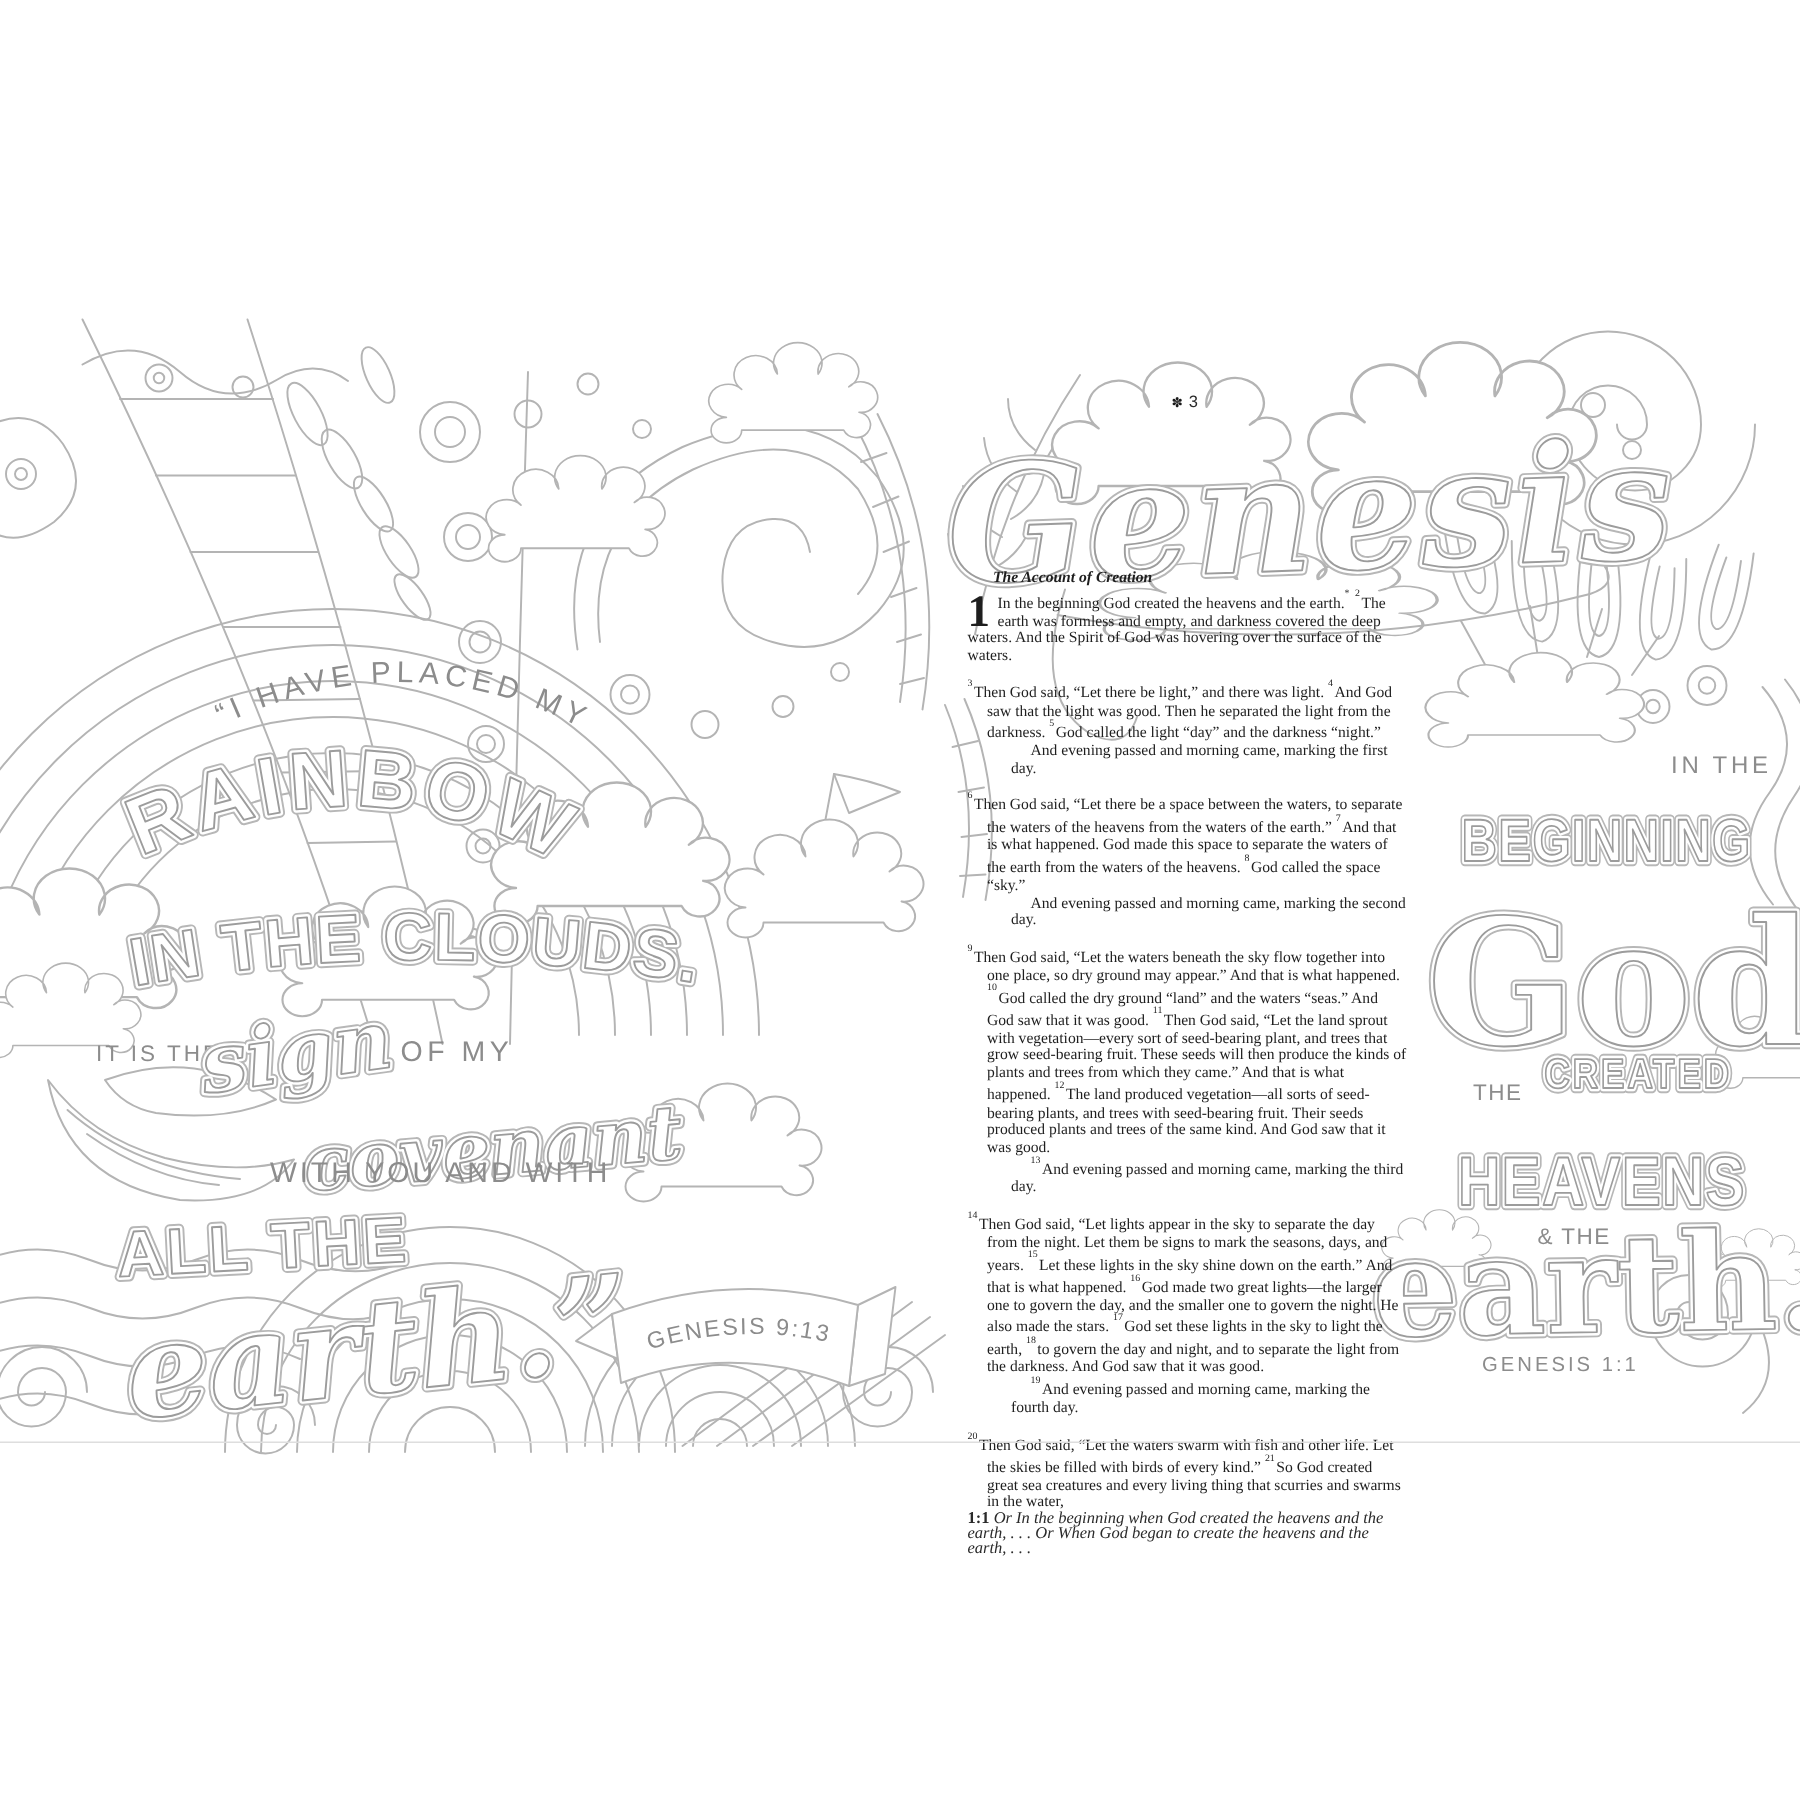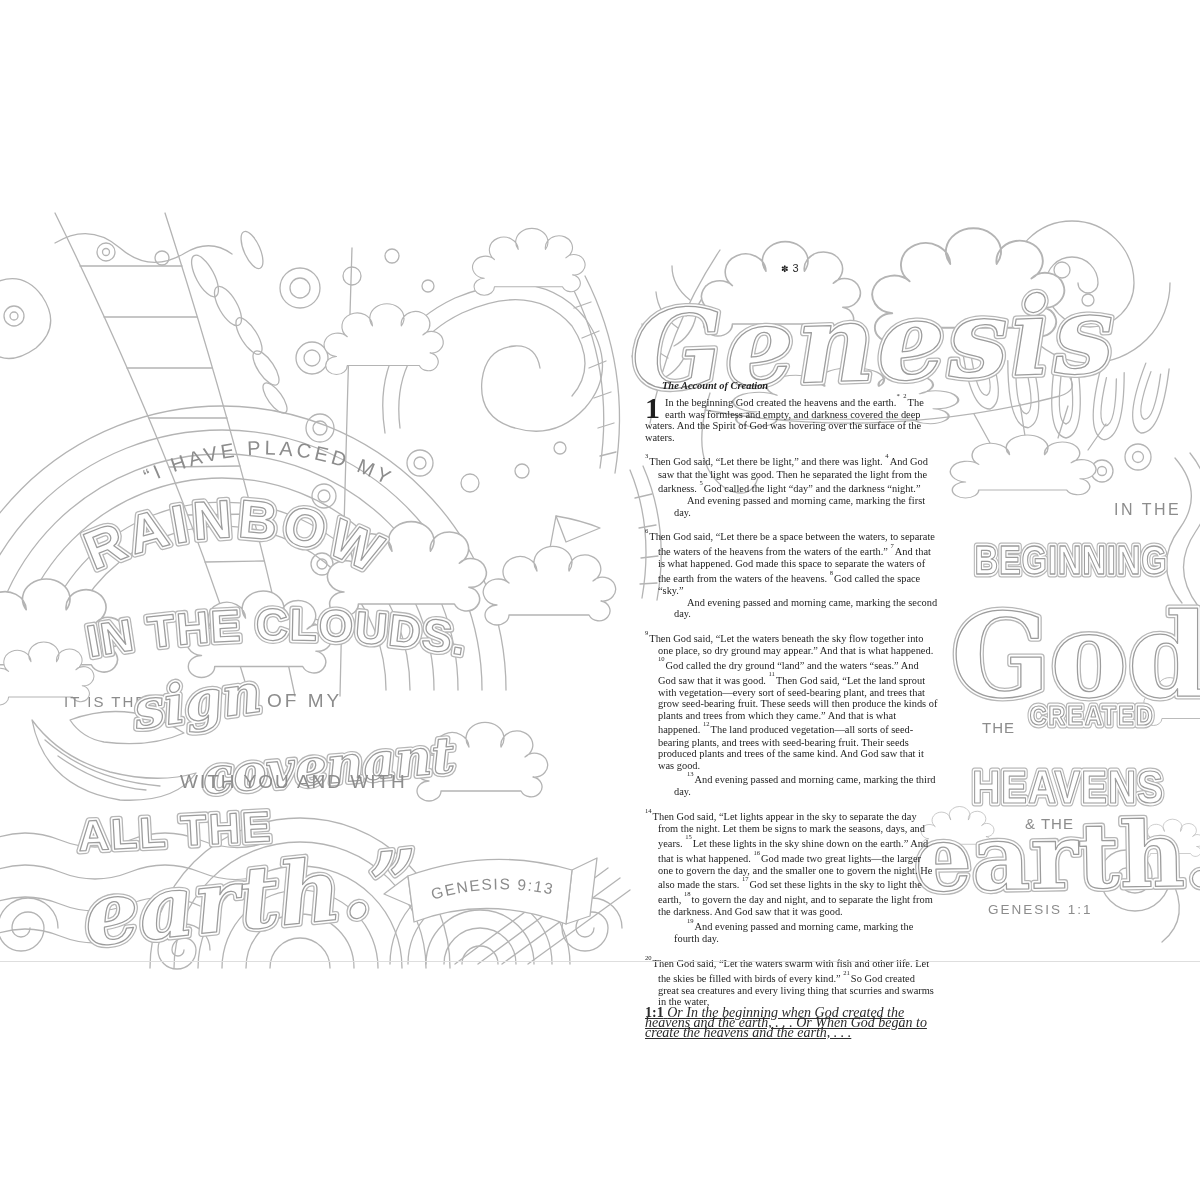--- a/index.html
+++ b/index.html
@@ -20,21 +20,21 @@
   .b3{fill:#ffffff;stroke:#9c9c9c;stroke-width:1.25;stroke-linejoin:round;}
   
   .scripture{position:absolute;left:645px;top:380px;width:293px;
      font-family:"Liberation Serif",serif;font-size:10.4px;line-height:11.6px;color:#1e1e1e;}
   .scripture .heading{font-style:italic;font-weight:700;margin:0 0 2px 17px;}
   .scripture p{margin:0;}
   .scripture p.para{margin-top:10px;padding-left:13px;text-indent:-13px;}
   .scripture .closing{display:block;text-indent:13px;margin-left:16px;}
   .scripture sup{font-size:6.6px;position:relative;top:-3.2px;margin-right:1px;font-weight:400;}
   .dropcap{float:left;font:700 30px/24px "Liberation Serif",serif;margin:2px 5px 0 0;color:#1e1e1e;}
-  .footnote{margin-top:13px;font-size:14px;line-height:9.9px;color:#2a2a2a;text-decoration:underline;}
+  .footnote{margin-top:13px;font-size:11px;line-height:9.9px;color:#2a2a2a;}
   .footnote .fn-ref{font-weight:700;font-style:normal;}
   .footnote .fn-text{font-style:italic;}
   .pageno{position:absolute;left:781px;top:262px;font-size:11px;color:#2a2a2a;
      font-family:"Liberation Sans",sans-serif;letter-spacing:1px;}
   .pageno .orn{font-size:9px;margin-right:3px;color:#1a1a1a;}
   .page-edge{position:absolute;left:0;top:961px;width:1200px;border-top:1px solid #dedede;}
 </style>
 </head>
 <body>
 

